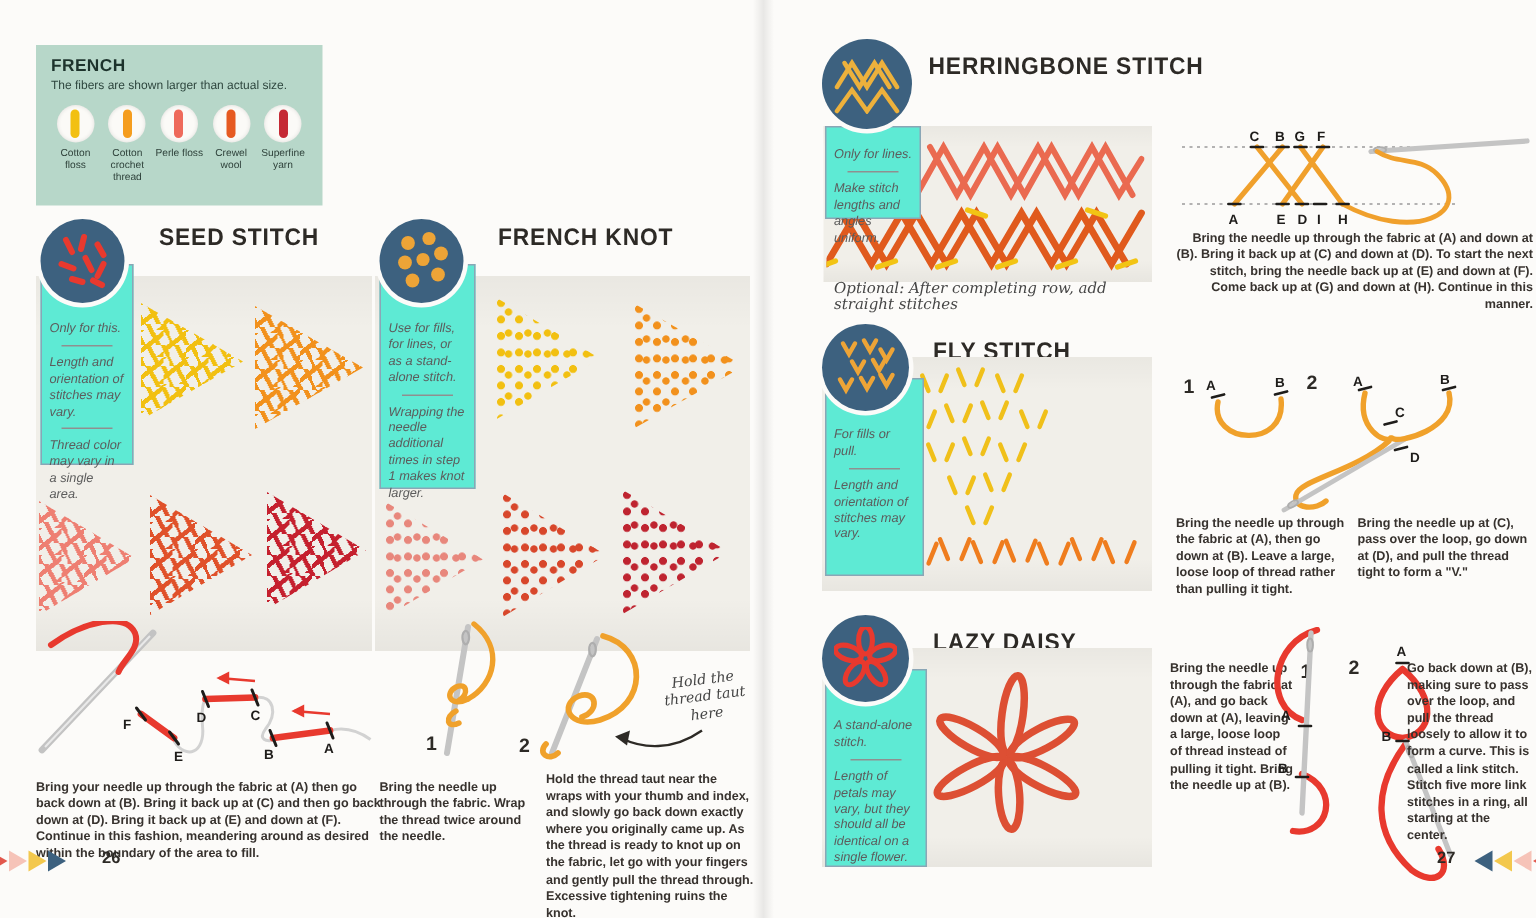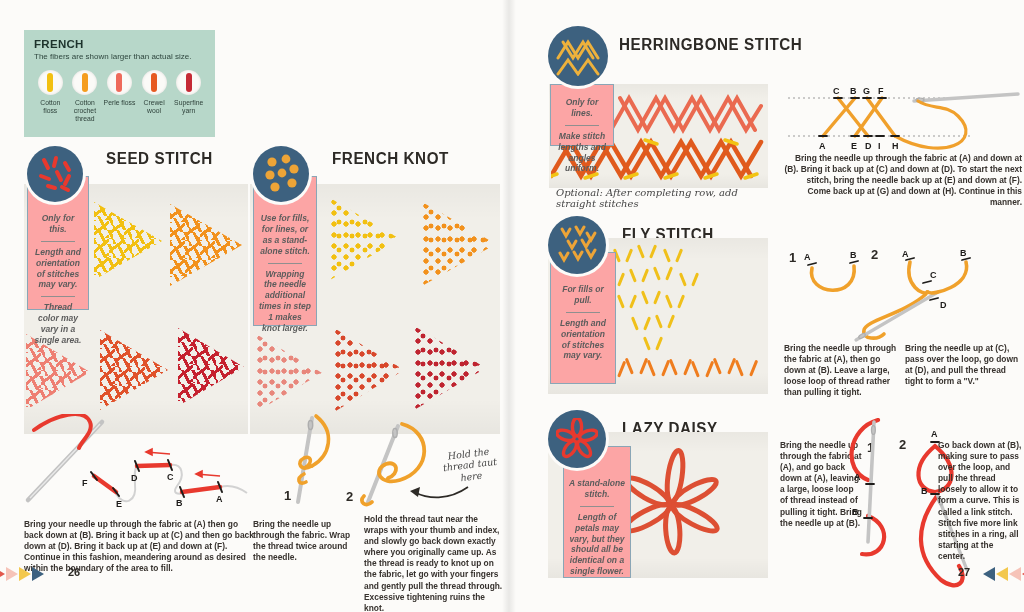--- a/index.html
+++ b/index.html
@@ -5,22 +5,22 @@
   html,body { margin:0; padding:0; background:#e8e6e2; }
   .spread { position:relative; width:1024px; height:612px; background:#fcfbf9; overflow:hidden;
             font-family:"Liberation Sans", sans-serif; color:#2d2a26; }
   .gutter { position:absolute; left:502px; top:0; width:14px; height:612px;
             background:linear-gradient(90deg, rgba(0,0,0,0) 0%, rgba(0,0,0,0.08) 50%, rgba(0,0,0,0) 100%); }
   .abs { position:absolute; }
   .section-title { position:absolute; font-weight:bold; font-size:16px; letter-spacing:.6px;
                    color:#2d2a26; transform:scaleX(.95); transform-origin:left; white-space:nowrap; }
   .icon-circle { position:absolute; border-radius:50%; background:#3d617f; z-index:5;
                  display:flex; align-items:center; justify-content:center; box-shadow:0 0 0 3px #fcfbf9; }
-  .note-box { position:absolute; background:#fca5a5; border:1px solid #8aa6b6; box-sizing:border-box;
-              z-index:4; text-align:center;font-weight:bold; }
+  .note-box { position:absolute; background:#5eead4; border:1px solid #8aa6b6; box-sizing:border-box;
+              z-index:4; text-align:left; }
   .note { font-style:italic; font-size:8.5px; line-height:1.28; color:#5c5c5c; padding:4px 2px 0; }
   .note-div { width:34px; margin:6px auto 1px; border-bottom:1px solid #8f8f8f; }
   .photo { position:absolute; background:#f1efe9;
            background-image:linear-gradient(180deg, rgba(0,0,0,.03), rgba(0,0,0,0) 14%, rgba(0,0,0,0) 86%, rgba(0,0,0,.04)); }
   .tri { position:absolute; clip-path:polygon(0 0, 100% 50%, 0 100%); }
   .tri-seed { background-image:
       repeating-linear-gradient(62deg, var(--c) 0 3px, transparent 3px 9px),
       repeating-linear-gradient(-38deg, var(--c) 0 3px, transparent 3px 11px);
       background-size:19px 14px, 15px 18px; }
   .tri-knot { background-image:
@@ -411,21 +411,21 @@
           <ellipse cx="65" cy="36" rx="7" ry="26" transform="rotate(8 65 65)"></ellipse>
           <ellipse cx="65" cy="38" rx="7" ry="24" transform="rotate(62 65 65)"></ellipse>
           <ellipse cx="65" cy="38" rx="7" ry="25" transform="rotate(118 65 65)"></ellipse>
           <ellipse cx="65" cy="40" rx="7" ry="23" transform="rotate(176 65 65)"></ellipse>
           <ellipse cx="65" cy="38" rx="7" ry="25" transform="rotate(242 65 65)"></ellipse>
           <ellipse cx="65" cy="38" rx="7" ry="24" transform="rotate(300 65 65)"></ellipse>
         </g>
       </svg>
     </div>
 
-    <div class="note-box" style="left:550px; top:446px; width:68px; height:132px; padding:27px 3px 4px;margin-left:13px;">
+    <div class="note-box" style="left:550px; top:446px; width:68px; height:132px; padding:27px 3px 4px;">
       <div class="note">A stand-alone stitch.</div>
       <div class="note-div"></div>
       <div class="note">Length of petals may vary, but they should all be identical on a single flower.</div>
     </div>
 
     <div class="body-text" style="left:780px; top:440px; width:82px;">Bring the needle up through the fabric at (A), and go back down at (A), leaving a large, loose loop of thread instead of pulling it tight. Bring the needle up at (B).</div>
 
     <div class="step-num" style="left:867px; top:440px;">1</div>
     <svg class="abs" style="left:838px; top:418px;" width="70" height="160" viewBox="0 0 70 160">
       <path d="M40,2 C10,10 4,52 30,62" fill="none" stroke="#e8392e" stroke-width="4.2" stroke-linecap="round"></path>

